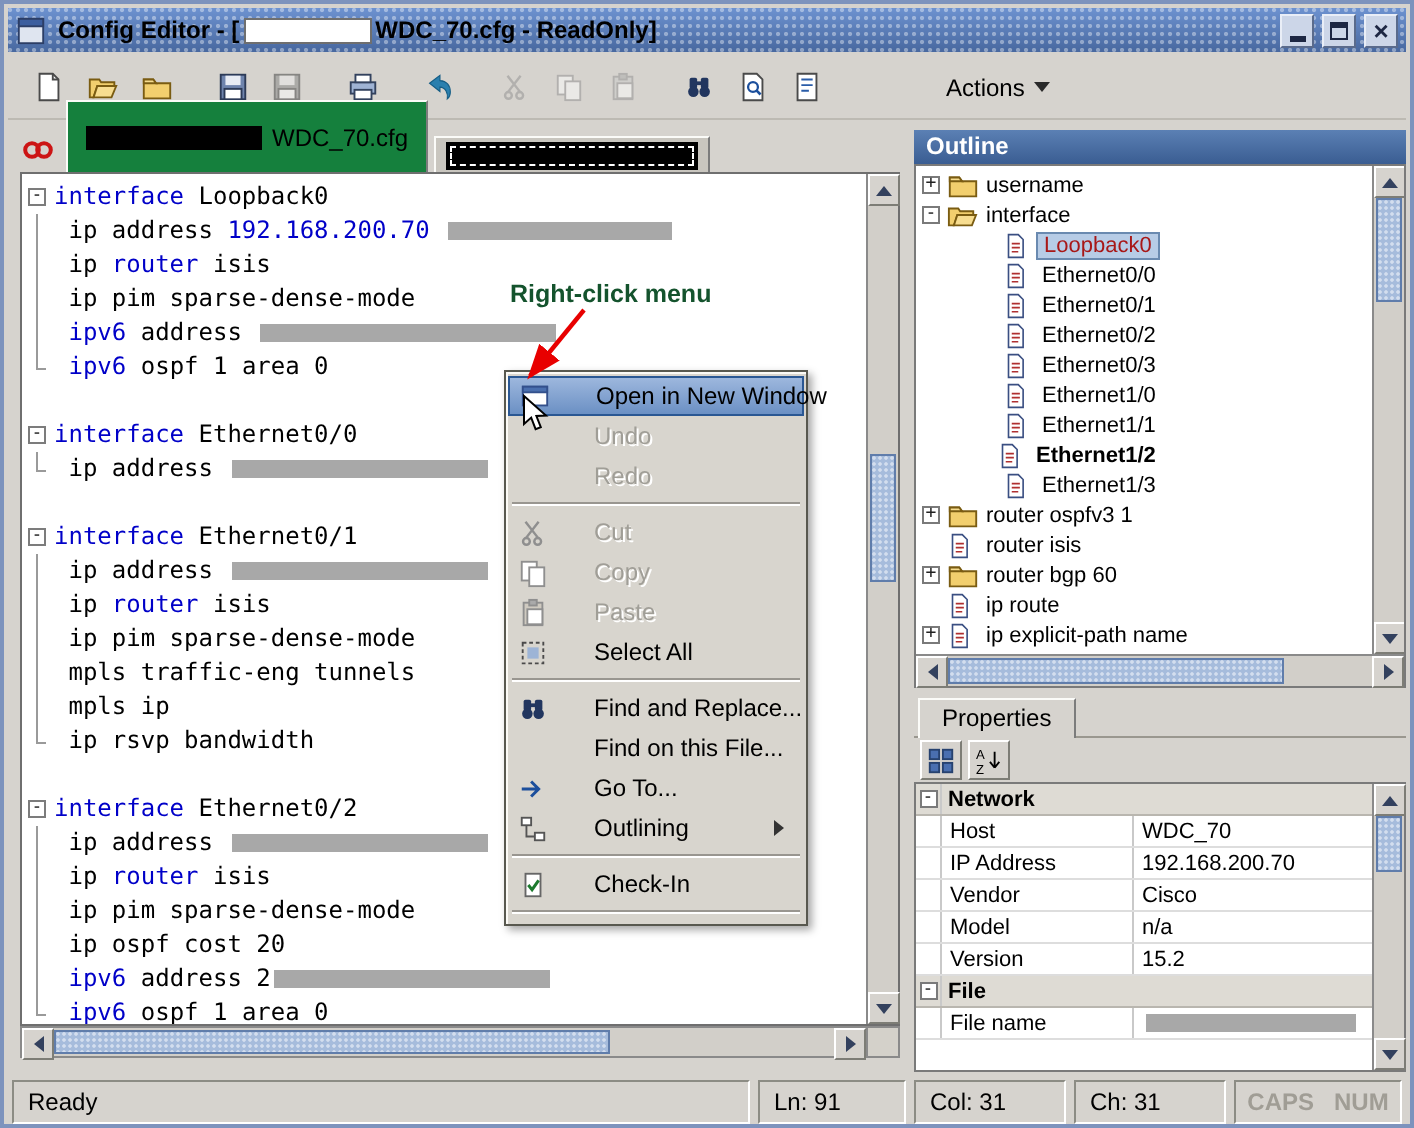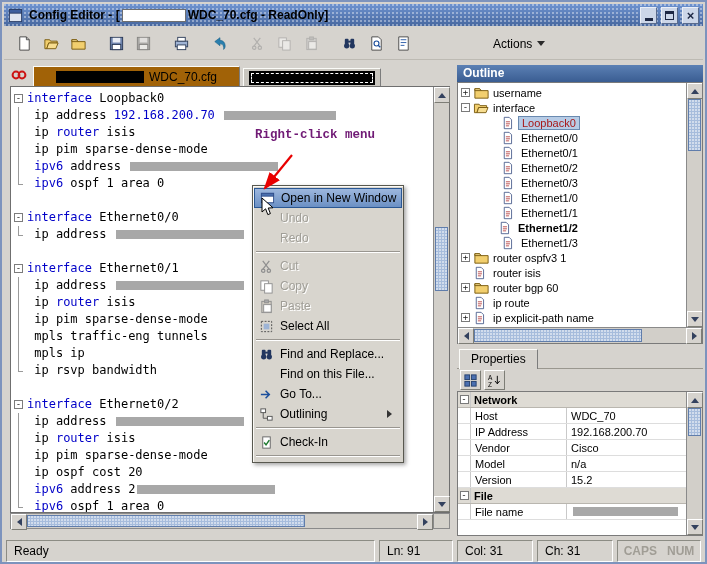--- a/index.html
+++ b/index.html
@@ -24,28 +24,28 @@
   .g-max { width:9px; height:9px; border:1px solid #1d2743; border-top-width:3px; background:transparent; }
   .g-close { font:bold 13px/13px "Liberation Sans",sans-serif; color:#1d2743; }
 
   
   .toolbar { position:absolute; left:2px; top:26px; right:2px; height:32px; display:flex; align-items:center;
     padding-left:8px; gap:2px; border-bottom:1px solid #bdbab3; }
   .tbtn { width:25px; height:25px; background:transparent; border:1px solid transparent; padding:0;
     display:flex; align-items:center; justify-content:center; }
   .tbtn.dim { filter:grayscale(100%); opacity:.5; }
   .tsep { width:9px; height:1px; }
-  .actions-btn { margin-left:68px; display:flex; align-items:center; gap:5px; background:transparent; border:1px solid transparent;
+  .actions-btn { margin-left:48px; display:flex; align-items:center; gap:5px; background:transparent; border:1px solid transparent;
     font-size:12px; color:#000; padding:3px 6px; }
   .dd-arrow { width:0; height:0; border-left:4px solid transparent; border-right:4px solid transparent; border-top:5px solid #2a2a2a; }
 
   
   .tabrow { position:absolute; left:8px; top:62px; width:440px; height:22px; display:flex; align-items:flex-end; gap:3px; }
   .linkicon { align-self:center; margin-right:2px; width:18px; height:16px; }
-  .tab { height:20px; display:flex; align-items:center; gap:5px; padding:0 22px; background:#a16207;
+  .tab { height:36px; display:flex; align-items:center; gap:5px; padding:0 9px; background:#15803d;
     border:1px solid #7c7c7c; border-bottom:none; border-top-color:#fbfbf8; border-left-color:#fbfbf8; }
   .tab.inactive { height:18px; padding:0 5px; background:#c9c6bf; }
   .tab-label { font-size:12px; color:#000; white-space:nowrap; }
   .redact-black { display:inline-block; background:#000; }
   .redact-black.dashed { outline:1px dashed #fff; outline-offset:-3px; }
 
   
   .code-frame { position:absolute; left:8px; top:84px; width:440px; height:427px; border:1px solid #6f6f6f;
     background:#fff; display:flex; }
   .code-area { flex:1; overflow:hidden; padding-top:3px; }
@@ -120,31 +120,31 @@
   
   .statusbar { position:absolute; left:4px; right:4px; top:537px; height:23px; display:flex; gap:4px; align-items:flex-end; }
   .spanel { border:1px solid; border-color:#8c8c84 #fff #fff #8c8c84; padding:3px 7px; font-size:12px; color:#000; white-space:nowrap; }
   .spanel.msg { flex:1; }
   .spanel.ln { width:74px; } .spanel.col { width:76px; } .spanel.ch { width:76px; }
   .spanel.locks { width:84px; display:flex; gap:10px; justify-content:center; color:#a09d95; font-weight:bold; }
 
   
   .ctxmenu { position:absolute; left:250px; top:183px; width:152px; background:#d8d5ce; border:1px solid #58584f;
     box-shadow:inset 1px 1px 0 #fbfaf6, 2px 2px 4px rgba(0,0,0,.35); padding:2px 1px; z-index:30; }
-  .mitem { height:20px; display:flex; align-items:center; gap:5px; padding:0 10px 0 4px; font-size:12px; color:#000; }
+  .mitem { height:20px; display:flex; align-items:center; gap:22px; padding:0 10px 0 4px; font-size:12px; color:#000; }
   .mitem.sel { background:linear-gradient(180deg,#9db7dd,#6b90c4); border:1px solid #2a5793; }
   .micon { flex:0 0 17px; width:17px; height:16px; display:flex; align-items:center; justify-content:center; }
   .mlabel { white-space:nowrap; }
   .mitem.dis .mlabel { color:#a09e97; text-shadow:1px 1px 0 #fff; }
   .marrow { margin-left:auto; width:0; height:0; border-left:5px solid #333; border-top:4px solid transparent; border-bottom:4px solid transparent; }
   .msep { height:0; border-top:1px solid #999690; border-bottom:1px solid #fff; margin:3px 2px; }
   .menu-cursor { position:absolute; left:8px; top:11px; z-index:35; }
 
   
-  .annot { position:absolute; left:253px; top:126px; color:#701a75; font-weight:bold; font-size:12.5px; z-index:40;font-family:Liberation Mono, monospace; }
+  .annot { position:absolute; left:253px; top:138px; color:#14532d; font-weight:bold; font-size:12.5px; z-index:40; }
   .annot-arrow { position:absolute; left:246px; top:150px; z-index:40; }
 
   svg { display:block; }
   button { font-family:"Liberation Sans",sans-serif; cursor:default; }
 </style>
 </head>
 <body>
 
 <div class="window">
 

